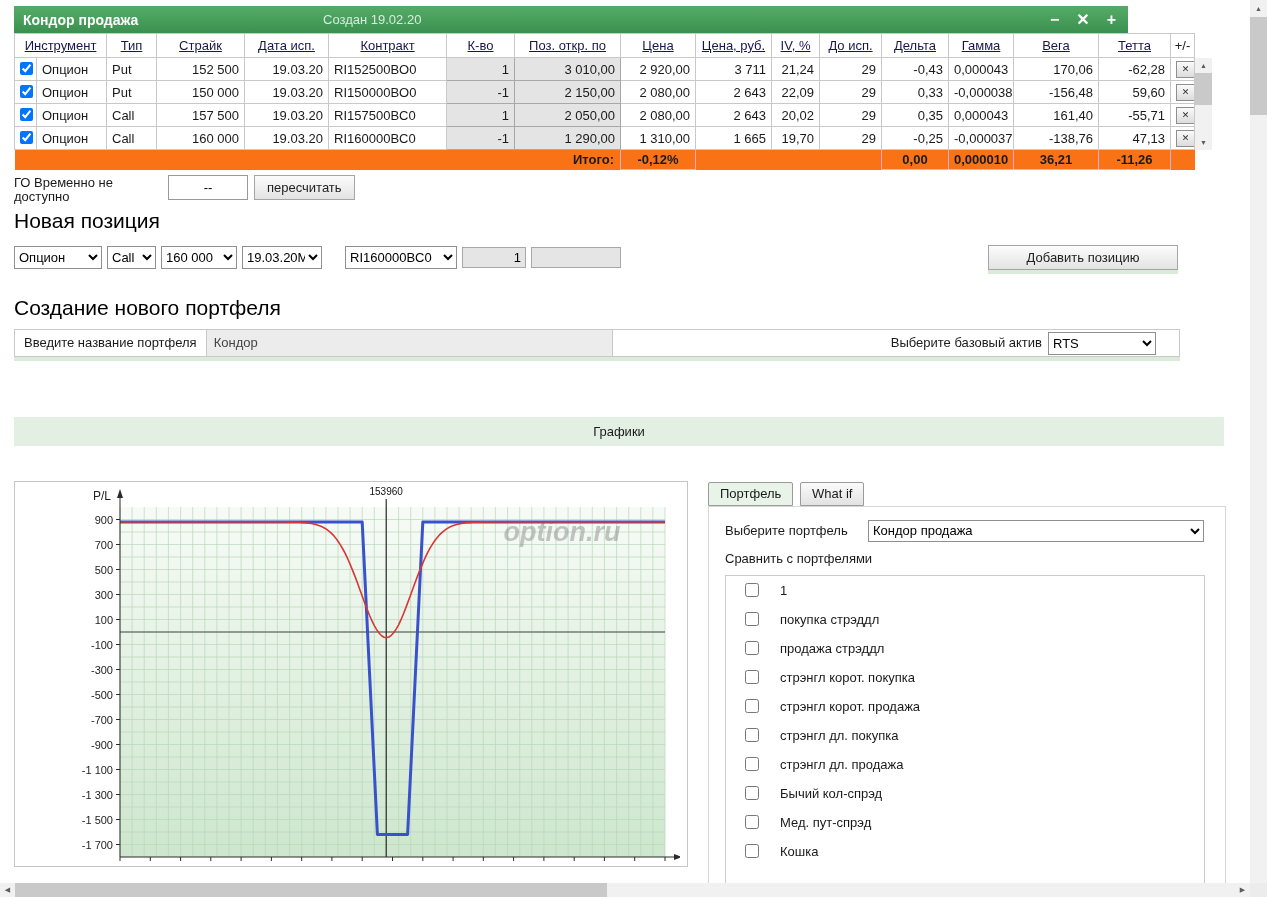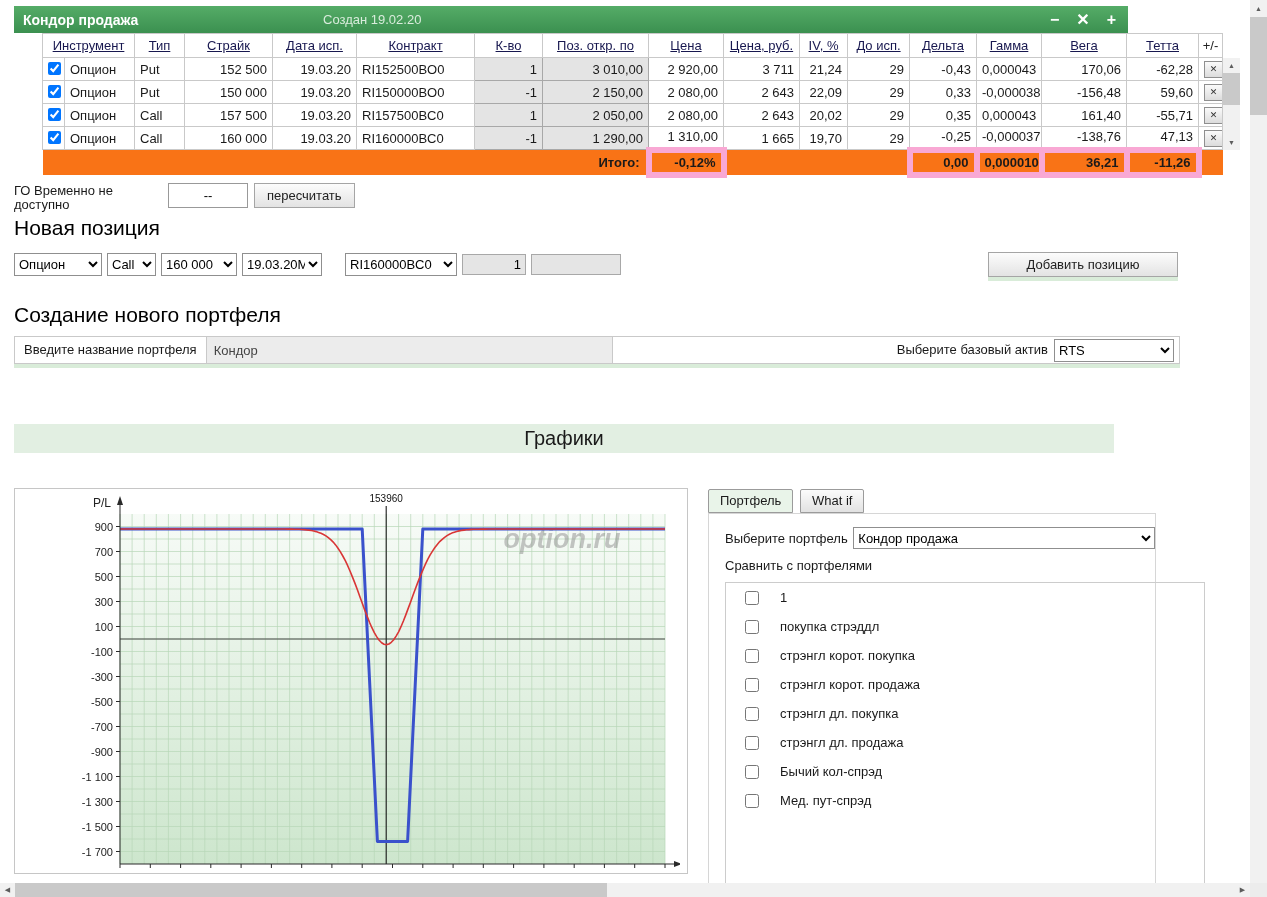--- a/index.html
+++ b/index.html
@@ -11,36 +11,36 @@
 
   
   .titlebar{width:1114px;height:27px;display:flex;align-items:center;
             background:linear-gradient(180deg,#55ac67,#3b9050);padding:0 12px 0 9px;}
   .tb-title{color:#fff;font-weight:bold;font-size:14px;width:300px;}
   .tb-created{color:#d9ecdc;font-size:13px;flex:1;}
   .tb-controls{display:flex;gap:17px;align-items:center;}
   .tb-controls span{color:#fff;font-size:16px;font-weight:bold;line-height:1;cursor:pointer;}
 
   
-  .table-wrap{position:relative;width:1200px;margin-left:28px;}
+  .table-wrap{position:relative;width:1200px;}
   table.pos-table{border-collapse:collapse;table-layout:fixed;width:1180px;font-size:13px;}
   .pos-table th,.pos-table td{border:1px solid #c9c9c9;padding:2px 5px;height:19px;
       overflow:hidden;white-space:nowrap;}
   .pos-table thead th{font-weight:normal;text-decoration:underline;color:#17174f;
       text-align:center;padding:4px 2px;background:#fff;}
   .pos-table thead th.pm{text-decoration:none;color:#222;}
   .pos-table td.num{text-align:right;}
   .pos-table td.gray{background:#e4e4e4;border:1px solid #a8a8a8;}
   .cbcell{text-align:center;padding:0;}
   .cbcell input{width:13px;height:13px;margin:2px 0 0 0;}
   .xcell{padding:1px 2px;text-align:center;}
   .xbtn{width:19px;height:17px;font-size:9px;line-height:1;padding:0;border:1px solid #8f8f8f;
         background:linear-gradient(#fafafa,#dcdcdc);color:#333;cursor:pointer;}
   .total-row td{border:none;font-weight:bold;background:#f97316;}
-  .total-row td.boxed{border:6px solid #f9a8d4;text-align:right;}
+  .total-row td.boxed{border:1px solid #f9a8d4;text-align:center;}
   .total-row td.tot-label{text-align:right;padding-right:6px;}
   
   .mini-scroll{position:absolute;left:1181px;top:25px;width:17px;height:92px;background:#f1f1f1;}
   .mini-scroll .sb-arrow{height:15px;}
   .mini-thumb{position:absolute;top:15px;left:0;width:17px;height:32px;background:#c9c9c9;}
   .mini-scroll .sb-bottom{position:absolute;bottom:0;left:0;width:17px;}
 
   
   .go-row{display:flex;align-items:flex-start;margin-top:5px;}
   .go-label{width:148px;line-height:1.1;padding-top:1px;}
@@ -62,35 +62,35 @@
   .np-add{margin-left:auto;width:190px;height:25px;}
 
   
   .pf-row{width:1166px;height:28px;border:1px solid #c9c9c9;display:flex;align-items:stretch;
           box-shadow:0 4px 0 #d9ecd9;background:#fff;margin-top:9px;}
   .pf-label{padding:5px 9px 0 9px;border-right:1px solid #c9c9c9;white-space:nowrap;}
   .pf-name{width:406px;border:none;border-right:1px solid #c9c9c9;background:#ececec;
            padding:0 7px;font:inherit;color:#444;}
   .pf-spacer{flex:1;}
   .pf-asset{padding:5px 6px 0 0;white-space:nowrap;}
-  .pf-select{width:120px;margin:2px 5px 2px 0;}
+  .pf-select{width:108px;margin:2px 23px 2px 0;}
   .pf-create{width:190px;border-top:none;border-bottom:none;}
 
-  .charts-title{width:1100px;height:29px;line-height:29px;text-align:center;font-size:20px;
+  .charts-title{width:1210px;height:29px;line-height:29px;text-align:center;font-size:13px;
                 background:#e2efe2;margin-top:60px;}
 
   .lower{display:flex;margin-top:35px;}
   .tabs{height:25px;}
   .tab{display:inline-block;padding:3px 11px 4px;border:1px solid #9b9b9b;
        background:linear-gradient(#fbfbfb,#e2e2e2);margin-right:3px;font-size:13px;
        border-radius:2px 2px 0 0;position:relative;top:1px;cursor:pointer;}
   .tab.active{background:#e9f4e9;}
   .chart-col{width:674px;}
   .chart-box{border:1px solid #c6c6c6;height:386px;padding:3px 0 0 5px;background:#fff;}
-  .right-col{margin-left:20px;width:448px;}
+  .right-col{margin-left:20px;width:518px;}
   .panel-box{border:1px solid #d6d6d6;height:386px;background:#fff;}
   .sel-row{display:flex;align-items:center;margin:13px 0 0 16px;}
   .sel-label{width:143px;}
   .portfolio-select{width:336px;height:22px;}
   .cmp-title{margin:9px 0 0 16px;}
   .cmp-box{border:1px solid #ccc;margin:9px 0 0 16px;width:480px;height:312px;overflow:hidden;}
   .cmp-row{display:flex;align-items:center;padding:7px 0 7px 19px;cursor:pointer;}
   .cmp-row input{margin:0 21px 0 0;width:14px;height:14px;}
 
   
@@ -452,20 +452,24 @@
                 <label class="cmp-row">
     <input type="checkbox" style="">
     <span class="cmp-label">1</span>
   </label>
                 <label class="cmp-row">
     <input type="checkbox" style="">
     <span class="cmp-label">покупка стрэддл</span>
   </label>
                 <label class="cmp-row">
     <input type="checkbox" style="">
+    <span class="cmp-label">продажа стрэддл</span>
+  </label>
+                <label class="cmp-row">
+    <input type="checkbox" style="">
     <span class="cmp-label">стрэнгл корот. покупка</span>
   </label>
                 <label class="cmp-row">
     <input type="checkbox" style="">
     <span class="cmp-label">стрэнгл корот. продажа</span>
   </label>
                 <label class="cmp-row">
     <input type="checkbox" style="">
     <span class="cmp-label">стрэнгл дл. покупка</span>
   </label>
@@ -473,20 +477,24 @@
     <input type="checkbox" style="">
     <span class="cmp-label">стрэнгл дл. продажа</span>
   </label>
                 <label class="cmp-row">
     <input type="checkbox" style="">
     <span class="cmp-label">Бычий кол-спрэд</span>
   </label>
                 <label class="cmp-row">
     <input type="checkbox" style="">
     <span class="cmp-label">Мед. пут-спрэд</span>
+  </label>
+                <label class="cmp-row">
+    <input type="checkbox" style="">
+    <span class="cmp-label">Кошка</span>
   </label>
               </div>
         </div>
       </div>
     </div>
   </div>
 
 </div>
 </div>
 

